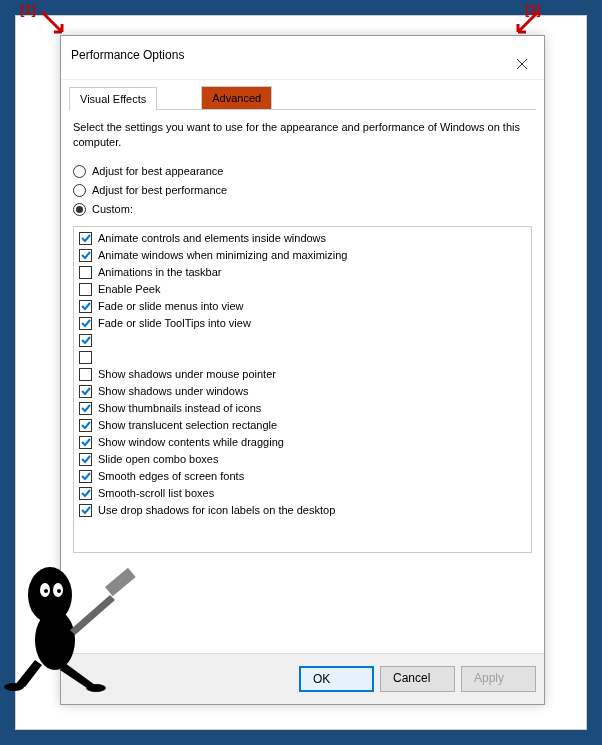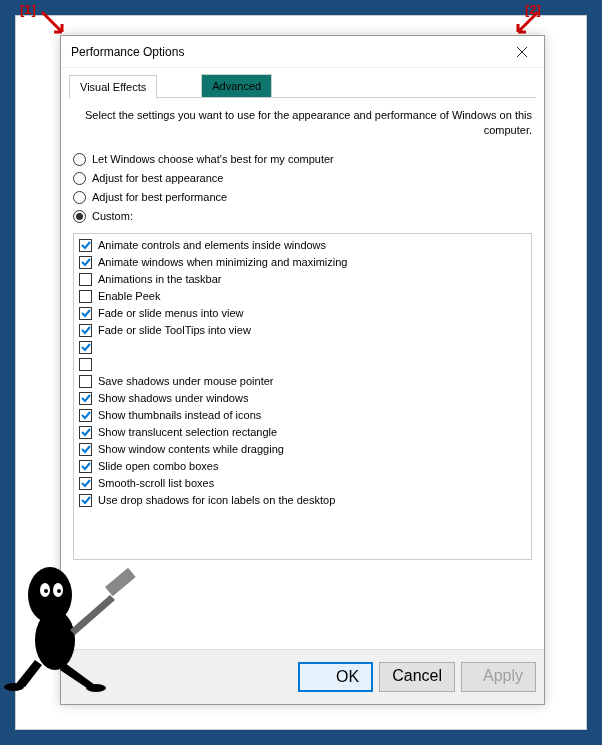--- a/index.html
+++ b/index.html
@@ -27,23 +27,24 @@
       left: 60px;
       width: 485px;
       height: 670px;
       background: white;
       border: 1px solid #999;
       box-shadow: 0 0 10px rgba(0,0,0,0.2);
     }
     .titlebar {
       height: 32px;
       display: flex;
-      align-items: center;
+      align-items: flex-start;
       padding-left: 10px;
       border-bottom: 1px solid #eee;
+      margin-top: 12px;
     }
     .title-text { font-size: 12px; }
     .close-btn {
       margin-left: auto;
       width: 45px;
       height: 32px;
       display: flex;
       align-items: center;
       justify-content: center;
       cursor: pointer;
@@ -53,37 +54,36 @@
     .tabs {
       display: flex;
       border-bottom: 1px solid #ccc;
       margin-bottom: 10px;
       gap: 44px;
     }
     .tab {
       padding: 5px 10px;
       border: 1px solid #ccc;
       border-bottom: none;
-      background: #0f766e;
+      background: #c2410c;
       font-size: 11px;
       margin-right: 0;
       position: relative;
       cursor: pointer;
     }
     .tab.active {
       background: white;
       top: 1px;
       border-bottom: 1px solid white;
       margin-bottom: -1px;
     }
     .description {
       font-size: 11px;
       line-height: 1.4;
       margin: 8px 4px 14px 4px;
-      text-align: right;
     }
     .radio-group { margin: 4px 4px 10px 4px; }
     .radio-item {
       display: flex;
       align-items: center;
       margin-bottom: 6px;
       font-size: 11px;
       cursor: pointer;
     }
     .radio-circle {
@@ -136,25 +136,25 @@
       margin-top: auto;
       position: absolute;
       bottom: 0;
       left: 0;
       right: 0;
       background: #f0f0f0;
     }
     .btn {
       min-width: 75px;
       padding: 4px 12px;
-      font-size: 16px;
+      font-size: 12px;
       border: 1px solid #adadad;
       background: #e1e1e1;
       cursor: pointer;
-      text-align: right;
+      text-align: left;
     }
     .btn.primary {
       border: 2px solid #0078d7;
       background: #e5f1fb;
     }
     .btn.disabled {
       color: #a0a0a0;
       cursor: default;
     }
     .annotation {
@@ -227,24 +227,20 @@
       <div class="tab active">Visual Effects</div>
       <div class="tab">Advanced</div>
     </div>
 
     <div class="tab-panel-area">
       <div class="description">Select the settings you want to use for the appearance and performance of Windows on this computer.</div>
 
       <div class="radio-group" id="radio-group">
           <div class="radio-item">
             <div class="radio-circle"></div>
-            <span>Let Windows choose what's best for my computer</span>
-          </div>
-          <div class="radio-item">
-            <div class="radio-circle"></div>
             <span>Adjust for best appearance</span>
           </div>
           <div class="radio-item">
             <div class="radio-circle"></div>
             <span>Adjust for best performance</span>
           </div>
           <div class="radio-item">
             <div class="radio-circle checked"></div>
             <span>Custom:</span>
           </div>
@@ -296,21 +292,21 @@
               <svg viewBox="0 0 10 10">
                 <path d="M1 5 L4 8 L9 2" stroke="#0078d7" stroke-width="2" fill="none"></path>
               </svg>
             </div>
           </div>
           <div class="check-item">
             <div class="checkbox"></div>
           </div>
           <div class="check-item">
             <div class="checkbox"></div>
-            <span>Save shadows under mouse pointer</span>
+            <span>Show shadows under mouse pointer</span>
           </div>
           <div class="check-item">
             <div class="checkbox checked">
               <svg viewBox="0 0 10 10">
                 <path d="M1 5 L4 8 L9 2" stroke="#0078d7" stroke-width="2" fill="none"></path>
               </svg>
             </div>
             <span>Show shadows under windows</span>
           </div>
           <div class="check-item">
@@ -337,20 +333,28 @@
             </div>
             <span>Show window contents while dragging</span>
           </div>
           <div class="check-item">
             <div class="checkbox checked">
               <svg viewBox="0 0 10 10">
                 <path d="M1 5 L4 8 L9 2" stroke="#0078d7" stroke-width="2" fill="none"></path>
               </svg>
             </div>
             <span>Slide open combo boxes</span>
+          </div>
+          <div class="check-item">
+            <div class="checkbox checked">
+              <svg viewBox="0 0 10 10">
+                <path d="M1 5 L4 8 L9 2" stroke="#0078d7" stroke-width="2" fill="none"></path>
+              </svg>
+            </div>
+            <span>Smooth edges of screen fonts</span>
           </div>
           <div class="check-item">
             <div class="checkbox checked">
               <svg viewBox="0 0 10 10">
                 <path d="M1 5 L4 8 L9 2" stroke="#0078d7" stroke-width="2" fill="none"></path>
               </svg>
             </div>
             <span>Smooth-scroll list boxes</span>
           </div>
           <div class="check-item">

